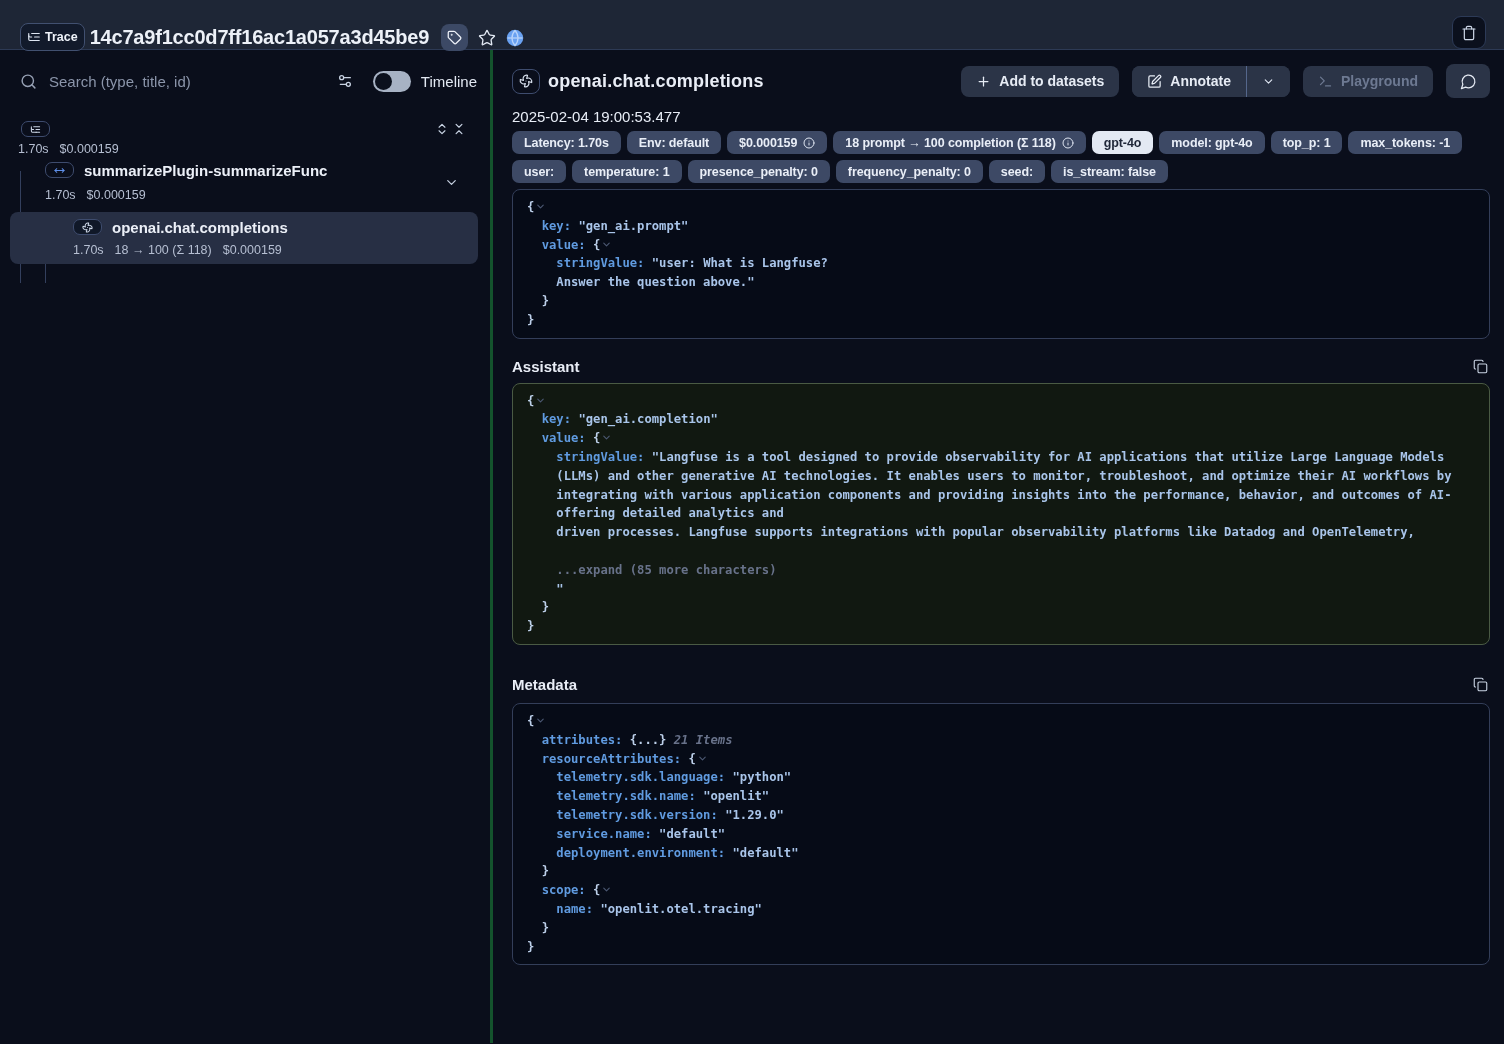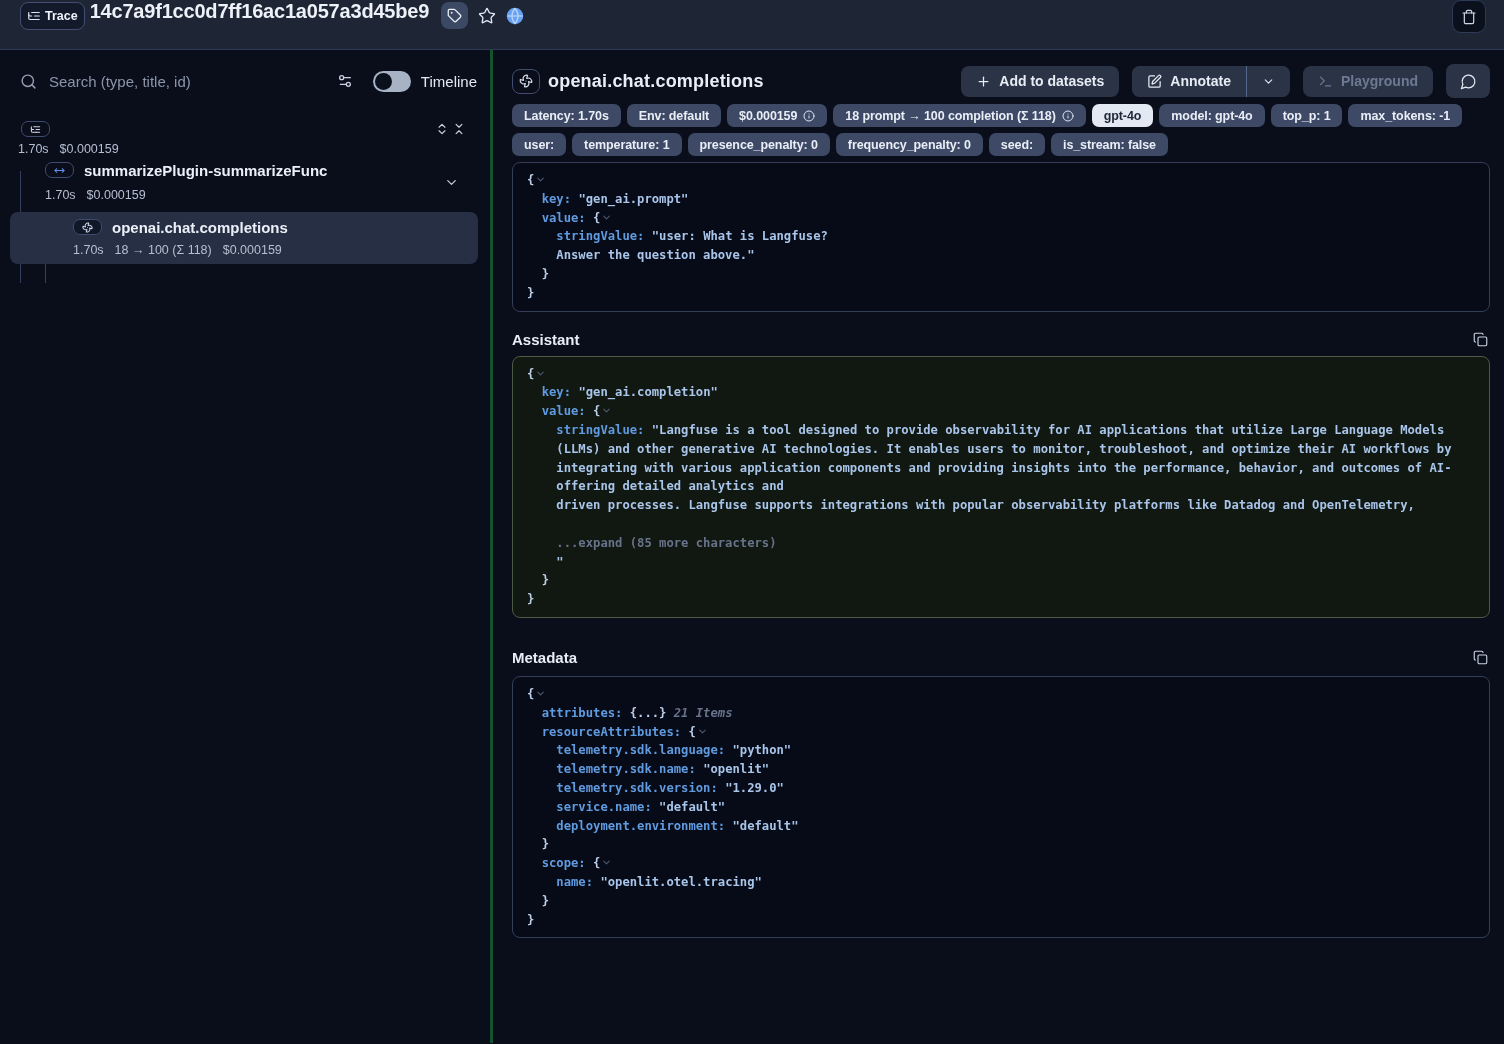--- a/index.html
+++ b/index.html
@@ -8,21 +8,21 @@
     background:#0a0e1b;
     font-family:"Liberation Sans", sans-serif;
     color:#e9edf6;
     -webkit-font-smoothing:antialiased;
   }
   svg.ic { display:block; fill:none; stroke:currentColor; stroke-width:2; stroke-linecap:round; stroke-linejoin:round; }
 
   
   .topbar {
     height:50px; background:#1e2636; border-bottom:1px solid #2d3a55;
-    display:flex; align-items:flex-start; padding:0 18px 0 20px;
+    display:flex; align-items:flex-end; padding:0 18px 0 20px;
   }
   .trace-chip {
     display:flex; align-items:center; gap:4px; height:28px; padding:0 6px;
     border:1px solid #415070; border-radius:8px; background:#121a2b;
     color:#eef2f9; font-size:12.5px; font-weight:700; transform:translateY(2px);
   }
   .trace-chip .ic { width:14px; height:14px; color:#dfe6f2; }
   .topbar-title { font-size:20px; font-weight:700; letter-spacing:-.2px; margin-left:5px; color:#edf1f8; }
   .topbar-icons { display:flex; align-items:center; gap:10px; margin-left:12px; transform:translateY(2px); }
   .tag-btn {
@@ -401,20 +401,21 @@
           <span>Playground</span>
         </button>
         <button class="btn btn-icon-only">
           <svg class="ic">
               <use href="#i-message"></use>
             </svg>
         </button>
       </div>
     </div>
 
+    <div class="timestamp">2025-02-04 19:00:53.477</div>
 
     <div class="badges" id="badges">
         <span class="badge">
           <span>Latency: 1.70s</span>
         </span>
         <span class="badge">
           <span>Env: default</span>
         </span>
         <span class="badge">
           <span>$0.000159</span>

